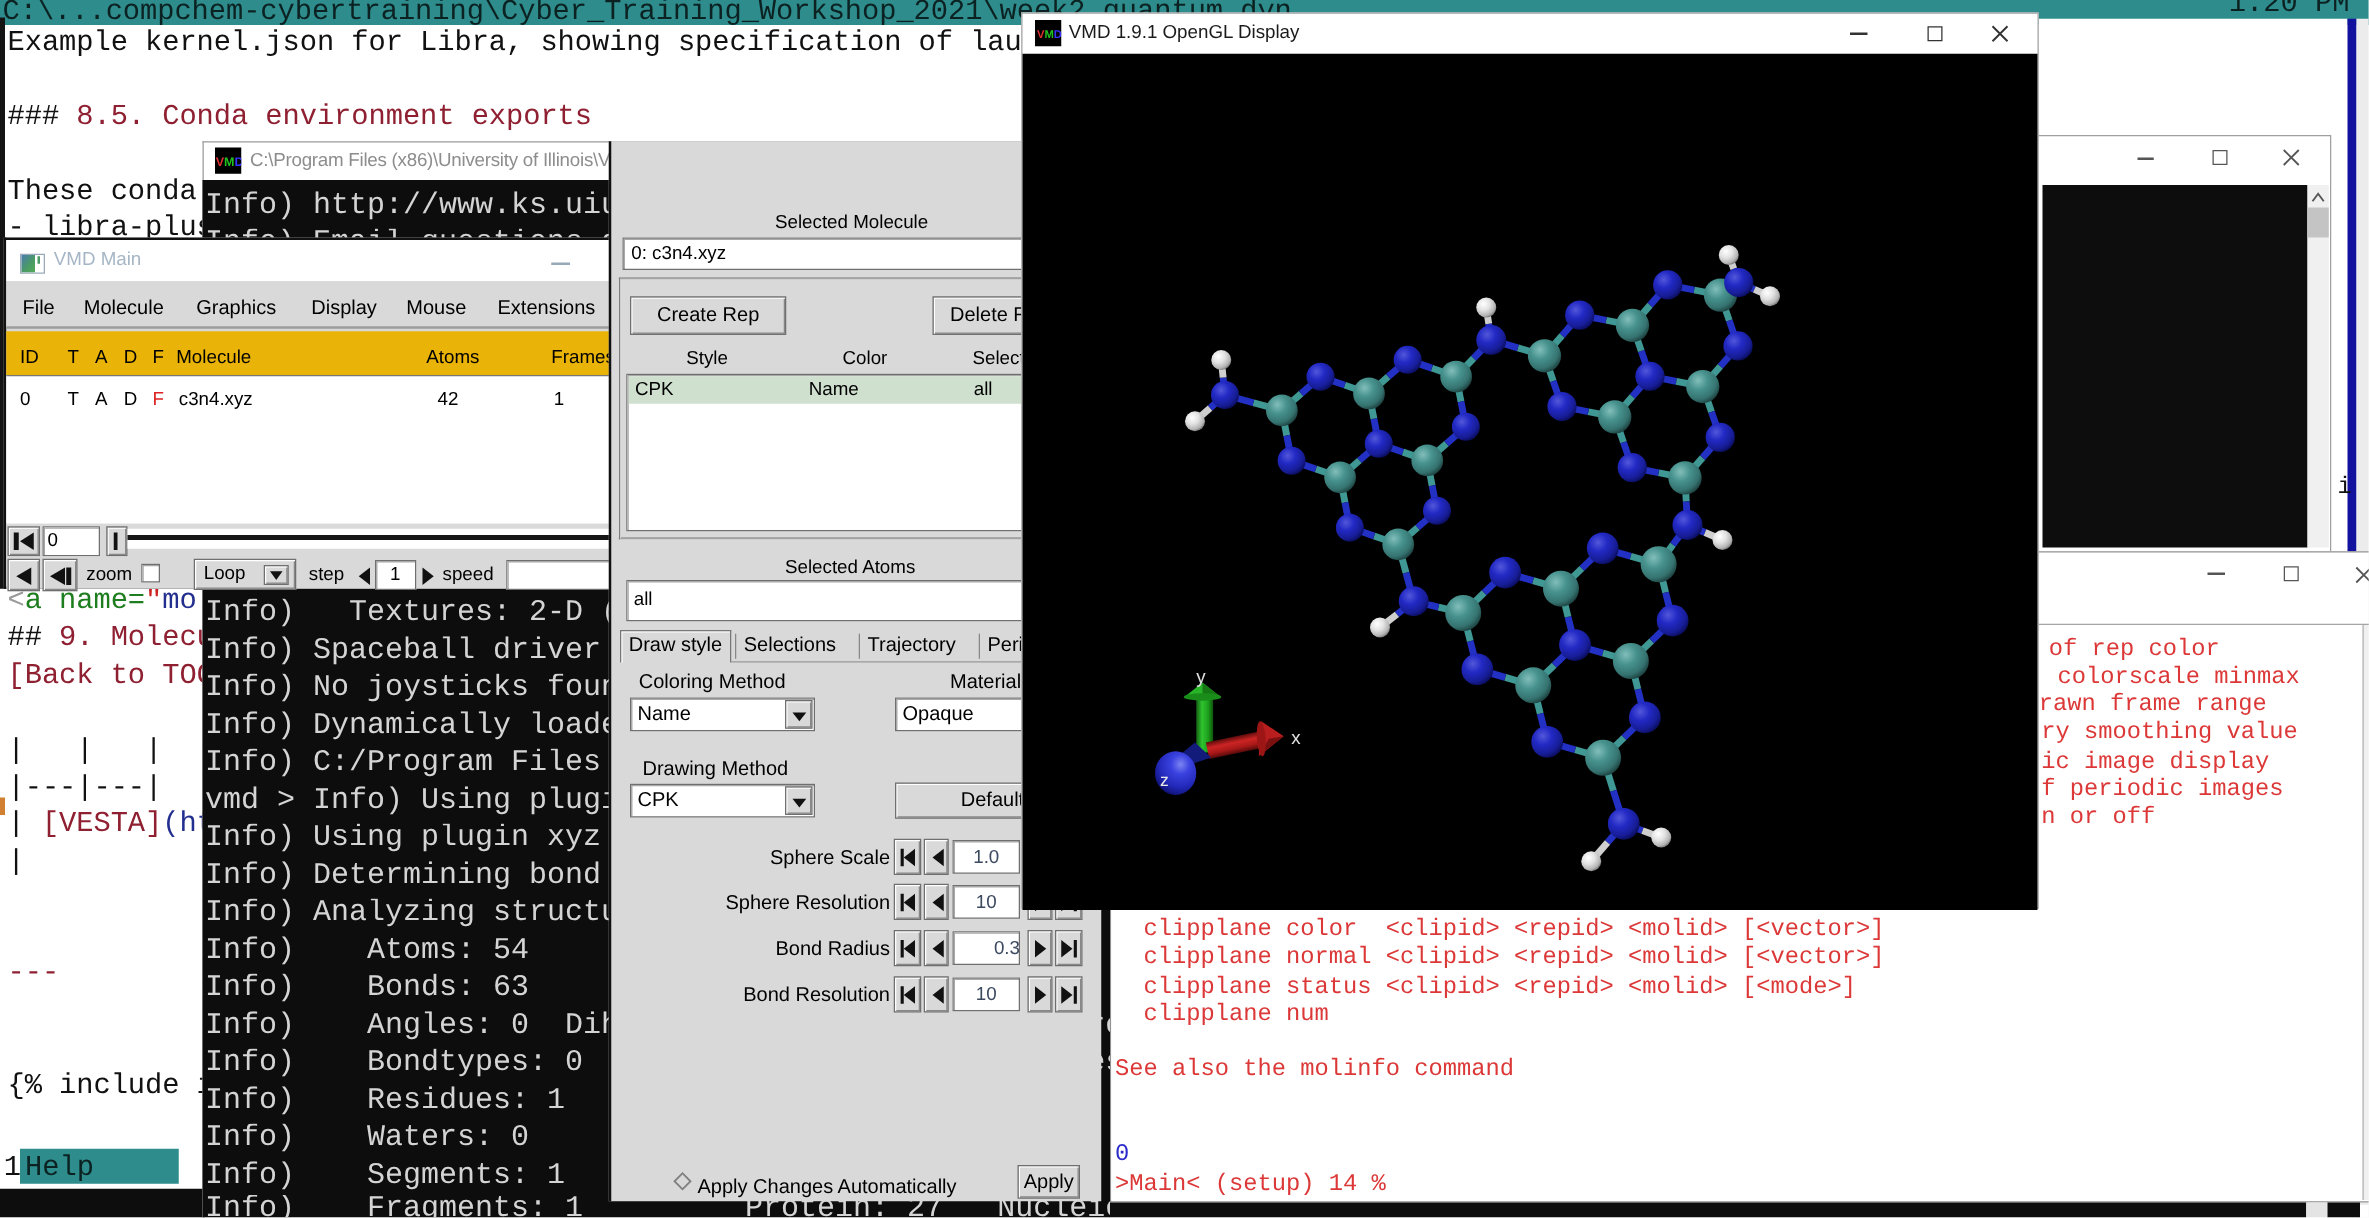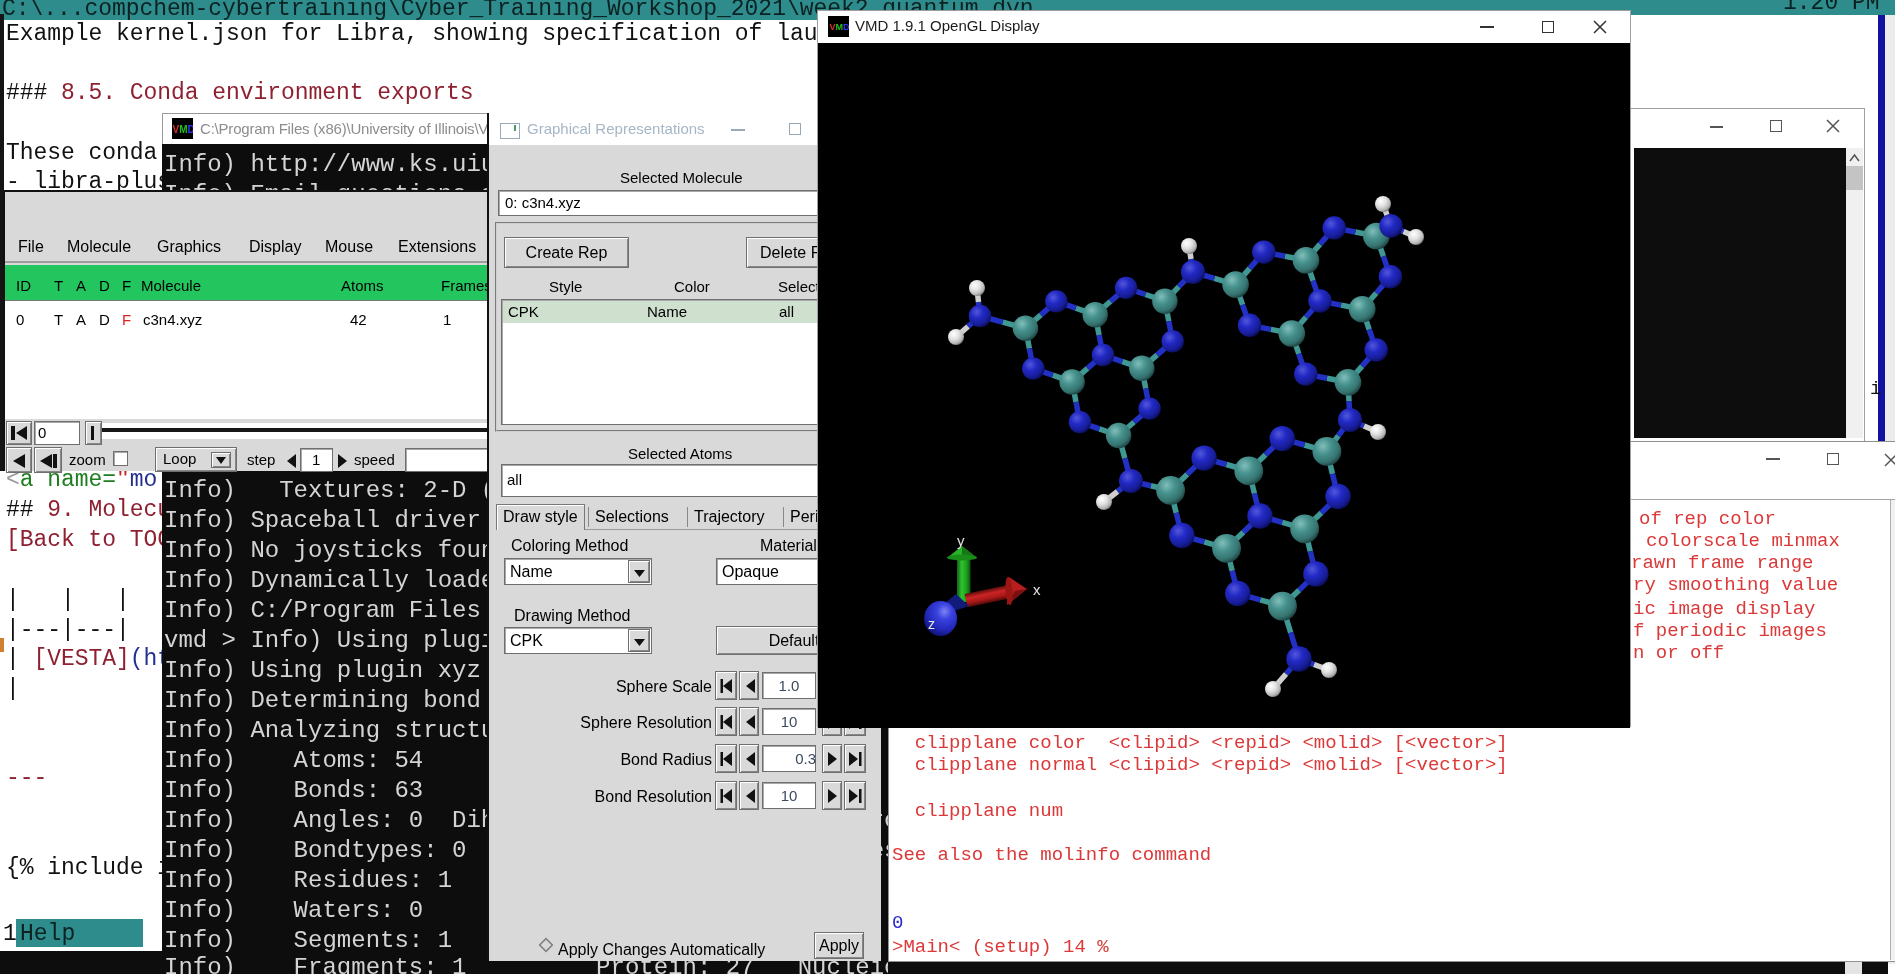--- a/index.html
+++ b/index.html
@@ -74,31 +74,47 @@
 <div class="cline" style="top:635px">Info)    Bonds: 63</div>
 <div class="cline" style="top:665px">Info)    Angles: 0  Dihedrals: 0  Impropers: 0  Cross-te</div>
 <div class="cline" style="top:695px">Info)    Bondtypes: 0  Angletypes: 0  Dihedraltypes: 0  </div>
 <div class="cline" style="top:725px">Info)    Residues: 1</div>
 <div class="cline" style="top:755px">Info)    Waters: 0</div>
 <div class="cline" style="top:785px">Info)    Segments: 1</div>
 <div class="cline" style="top:812px">Info)    Fragments: 1         Protein: 27   Nucleic: 0</div>
     </div>
 
 <div class="win" style="left:3px;top:190px;width:487px;height:281px;border:2px solid #111;border-right:none">
+  <div class="tbar" style="top:0;height:33px">
+    <div class="abs" style="left:11px;top:11px;width:20px;height:16px;background:#fff;border:1px solid #9aaabb"></div>
+    <svg class="abs" style="left:12px;top:12px" width="18" height="14">
+          <defs>
+            <linearGradient id="icg1" x1="0" y1="0" x2="1" y2="1">
+              <stop offset="0%" stop-color="#4a7ab0"></stop>
+              <stop offset="55%" stop-color="#4a9a68"></stop>
+              <stop offset="100%" stop-color="#55aa55"></stop>
+            </linearGradient>
+          </defs>
+          <rect x="0" y="0" width="11" height="14" fill="url(#icg1)"></rect>
+          <rect x="13" y="1" width="2" height="6" fill="#4a9a68"></rect>
+        </svg>
+    <div class="ttext" style="left:38px;top:7px;color:#a6b6c6">VMD Main</div>
+    <div class="abs" style="left:436px;top:18px;width:15px;height:2px;background:#98a8b8"></div>
+  </div>
 
   <div class="abs" style="left:0;top:33px;width:485px;height:38px;background:#d9d9d9;border-bottom:2px solid #9d9d9d">
     <div class="lbl" style="left:13px;top:13px;font-size:16px">File</div>
     <div class="lbl" style="left:62px;top:13px;font-size:16px">Molecule</div>
     <div class="lbl" style="left:152px;top:13px;font-size:16px">Graphics</div>
     <div class="lbl" style="left:244px;top:13px;font-size:16px">Display</div>
     <div class="lbl" style="left:320px;top:13px;font-size:16px">Mouse</div>
     <div class="lbl" style="left:393px;top:13px;font-size:16px">Extensions</div>
   </div>
 
-  <div class="abs" style="left:0;top:73px;width:485px;height:35px;background:#22c55e">
+  <div class="abs" style="left:0;top:73px;width:485px;height:35px;background:#eab308">
     <div class="lbl" style="left:11px;top:12px">ID</div>
     <div class="lbl" style="left:49px;top:12px">T</div>
     <div class="lbl" style="left:71px;top:12px">A</div>
     <div class="lbl" style="left:94px;top:12px">D</div>
     <div class="lbl" style="left:117px;top:12px">F</div>
     <div class="lbl" style="left:136px;top:12px">Molecule</div>
     <div class="lbl" style="left:336px;top:12px">Atoms</div>
     <div class="lbl" style="left:436px;top:12px">Frames</div>
   </div>
 
@@ -153,30 +169,20 @@
     <div class="lbl" style="left:307px;top:6px">1</div>
     <svg class="abs" style="left:331px;top:8px" width="12" height="16">
           <polygon points="2,1 2,15 11,8" fill="#111"></polygon>
         </svg>
     <div class="lbl" style="left:349px;top:6px">speed</div>
     <div class="sunk" style="left:400px;top:3px;width:86px;height:24px"></div>
   </div>
 </div>
 
 <div class="win" id="grwin" style="left:487px;top:113px;width:394px;height:848px;border-left:2px solid #111;background:#d9d9d9">
-  <div class="tbar" style="top:0;height:32px">
-    <div class="abs" style="left:11px;top:10px;width:20px;height:16px;background:#fff;border:1px solid #9aaabb"></div>
-    <svg class="abs" style="left:12px;top:11px" width="18" height="14">
-          <rect x="0" y="0" width="11" height="14" fill="url(#icg1)"></rect>
-          <rect x="13" y="1" width="2" height="6" fill="#4a9a68"></rect>
-        </svg>
-    <div class="ttext" style="left:38px;top:7px;color:#a6b6c6">Graphical Representations</div>
-    <div class="abs" style="left:242px;top:16px;width:14px;height:2px;background:#98a8b8"></div>
-    <div class="abs" style="left:300px;top:10px;width:12px;height:12px;border:1.5px solid #98a8b8"></div>
-  </div>
   <div class="lbl" style="left:131px;top:56px">Selected Molecule</div>
   <div class="sunk" style="left:9px;top:77px;width:376px;height:26px"></div>
   <div class="lbl" style="left:16px;top:81px">0: c3n4.xyz</div>
   <div class="abs" style="left:6px;top:109px;width:381px;height:210px;border:2px groove #cfcfcf"></div>
   <div class="btn" style="left:15px;top:124px;width:125px;height:31px;font-size:16px;line-height:29px">Create Rep</div>
   <div class="btn" style="left:257px;top:124px;width:126px;height:31px;font-size:16px;line-height:29px;text-align:left;padding-left:13px">Delete Rep</div>
   <div class="lbl" style="left:60px;top:165px">Style</div>
   <div class="lbl" style="left:185px;top:165px">Color</div>
   <div class="lbl" style="left:289px;top:165px">Selection</div>
   <div class="sunk" style="left:12px;top:186px;width:369px;height:126px">
@@ -334,20 +340,21 @@
   <div id="fbody" class="abs" style="left:0;top:58px;width:1006px;height:460px;background:#fff;overflow:hidden">
         <div class="fline" style="left:750px;top:10px"><span style="color:#dc3838">of rep color</span></div>
 <div class="fline" style="left:757px;top:32px"><span style="color:#dc3838">colorscale minmax</span></div>
 <div class="fline" style="left:742px;top:54px"><span style="color:#dc3838">rawn frame range</span></div>
 <div class="fline" style="left:744px;top:76px"><span style="color:#dc3838">ry smoothing value</span></div>
 <div class="fline" style="left:744px;top:100px"><span style="color:#dc3838">ic image display</span></div>
 <div class="fline" style="left:744px;top:122px"><span style="color:#dc3838">f periodic images</span></div>
 <div class="fline" style="left:744px;top:144px"><span style="color:#dc3838">n or off</span></div>
 <div class="fline" style="left:3px;top:256px"><span style="color:#dc3838">  clipplane normal &lt;clipid&gt; &lt;repid&gt; &lt;molid&gt; [&lt;vector&gt;]</span></div>
 <div class="fline" style="left:3px;top:234px"><span style="color:#dc3838">  clipplane color  &lt;clipid&gt; &lt;repid&gt; &lt;molid&gt; [&lt;vector&gt;]</span></div>
+<div class="fline" style="left:3px;top:280px"><span style="color:#dc3838">  clipplane status &lt;clipid&gt; &lt;repid&gt; &lt;molid&gt; [&lt;mode&gt;]</span></div>
 <div class="fline" style="left:3px;top:302px"><span style="color:#dc3838">  clipplane num</span></div>
 <div class="fline" style="left:3px;top:346px"><span style="color:#dc3838">See also the molinfo command</span></div>
 <div class="fline" style="left:3px;top:414px"><span style="color:#2a2acc">0</span></div>
 <div class="fline" style="left:3px;top:438px"><span style="color:#dc3838">&gt;Main&lt; (setup) 14 %</span></div>
       </div>
   <div class="abs" style="left:1001px;top:58px;width:6px;height:460px;background:#f0f0f0;border-left:1px solid #b0b0b0"></div>
 </div>
 
 <div class="abs" style="left:817px;top:10px;width:814px;height:717px;background:#fff;border:1px solid #a0a0a0">
   <div class="abs" style="left:10px;top:5px;width:21px;height:21px;background:#000"></div>

